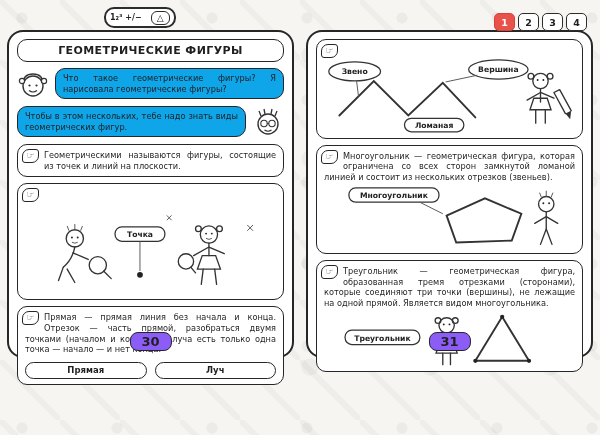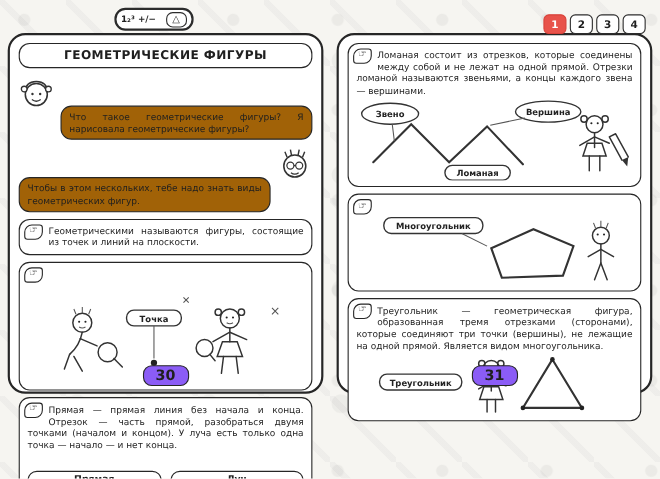--- a/index.html
+++ b/index.html
@@ -49,21 +49,21 @@
 
   .title-box {
     border:1.8px solid #262626; border-radius:10px; padding:4px 2px;
     text-align:center; font-weight:bold; font-size:11px; letter-spacing:0.4px;
   }
 
   .row { display:flex; gap:6px; align-items:flex-start; }
   .face { width:32px; height:32px; flex:none; }
   .bubble {
     flex:1; border:1.6px solid #262626; border-radius:10px;
-    padding:4px 7px; font-size:8.2px; line-height:1.3; text-align:justify; background:#a16207;margin-top:28px;
+    padding:4px 7px; font-size:8.2px; line-height:1.3; text-align:justify; background:#0ea5e9;
   }
 
   .fact {
     position:relative; border:1.6px solid #262626; border-radius:10px;
     padding:5px 7px; font-size:8.2px; line-height:1.3; text-align:justify; background:#fff;
   }
   .hand {
     float:left; width:17px; height:14px; border:1.4px solid #262626;
     border-radius:7px 3px 7px 3px; background:#fff;
     display:flex; align-items:center; justify-content:center;
@@ -71,21 +71,21 @@
   }
   .illus { display:block; width:100%; margin-top:2px; clear:none; }
 
   svg .ln { stroke:#333; stroke-width:1.4; fill:none; stroke-linecap:round; }
   svg .ln2 { stroke:#333; stroke-width:2; fill:none; stroke-linecap:round; }
   svg .thin { stroke:#555; stroke-width:1; fill:none; }
   svg .pillr { fill:#fff; stroke:#333; stroke-width:1.3; }
   svg .dot { fill:#222; }
   svg text { font-size:8px; font-weight:bold; fill:#222; font-family:"DejaVu Sans",sans-serif; }
 
-  .pill-row { display:flex; gap:8px; margin-top:18px; clear:both; }
+  .pill-row { display:flex; gap:8px; margin-top:7px; clear:both; }
   .pill {
     flex:1; border:1.6px solid #262626; border-radius:9px; text-align:center;
     font-size:8.5px; font-weight:bold; padding:2px 0; background:#fff;
   }
 
   .page-num {
     position:absolute; bottom:5px; left:50%; transform:translateX(-50%);
     border:1.6px solid #262626; border-radius:8px; background:#8b5cf6;
     font-size:13px; font-weight:bold; padding:1px 11px;
   }
@@ -190,21 +190,20 @@
     </div>
   </div>
 
   <div class="page-num">30</div>
 </section>
 
 <section class="page right">
 
   <div class="fact">
     <span class="hand">☞</span>
-    <span>Ломаная состоит из отрезков, которые соединены между собой и не лежат на одной прямой. Отрезки ломаной называются звеньями, а концы каждого звена — вершинами.</span>
     <svg class="illus" viewBox="0 0 262 78">
       <ellipse class="pillr" cx="32" cy="14" rx="27" ry="10"></ellipse>
       <text x="32" y="17" text-anchor="middle">Звено</text>
       <ellipse class="pillr" cx="182" cy="12" rx="31" ry="10"></ellipse>
       <text x="182" y="15" text-anchor="middle">Вершина</text>
       <polyline class="ln2" points="16,60 52,24 88,60 124,26 158,62"></polyline>
       <path class="thin" d="M34,24 L36,40"></path>
       <path class="thin" d="M160,18 L127,25"></path>
       <rect class="pillr" x="84" y="63" width="62" height="14" rx="7"></rect>
       <text x="115" y="73" text-anchor="middle">Ломаная</text>
@@ -219,20 +218,21 @@
         <path class="ln" d="M221,54 L221,68 M231,54 L231,68"></path>
         <path class="ln" d="M226,36 L212,44 M226,36 L240,42"></path>
         <path class="ln" d="M240,36 L252,58 M246,33 L258,55 M240,36 L246,33"></path>
         <path d="M252,58 L258,55 L257,64 Z" fill="#333"></path>
       </g>
     </svg>
   </div>
 
   <div class="fact">
     <span class="hand">☞</span>
+    <span>Многоугольник — геометрическая фигура, которая ограничена со всех сторон замкнутой ломаной линией и состоит из нескольких отрезков (звеньев).</span>
     <svg class="illus" viewBox="0 0 262 66">
       <rect class="pillr" x="26" y="3" width="94" height="15" rx="7"></rect>
       <text x="73" y="14" text-anchor="middle">Многоугольник</text>
       <path class="thin" d="M100,18 L124,30"></path>
       <path class="ln2" d="M128,32 L168,14 L206,30 L196,58 L138,60 Z"></path>
       <g>
         <circle class="ln" cx="232" cy="20" r="8" fill="#fff"></circle>
         <path class="thin" d="M227,13 L225,8 M232,12 L232,6 M237,13 L239,8"></path>
         <circle class="dot" cx="229" cy="19" r="1"></circle>
           <circle class="dot" cx="235" cy="19" r="1"></circle>

